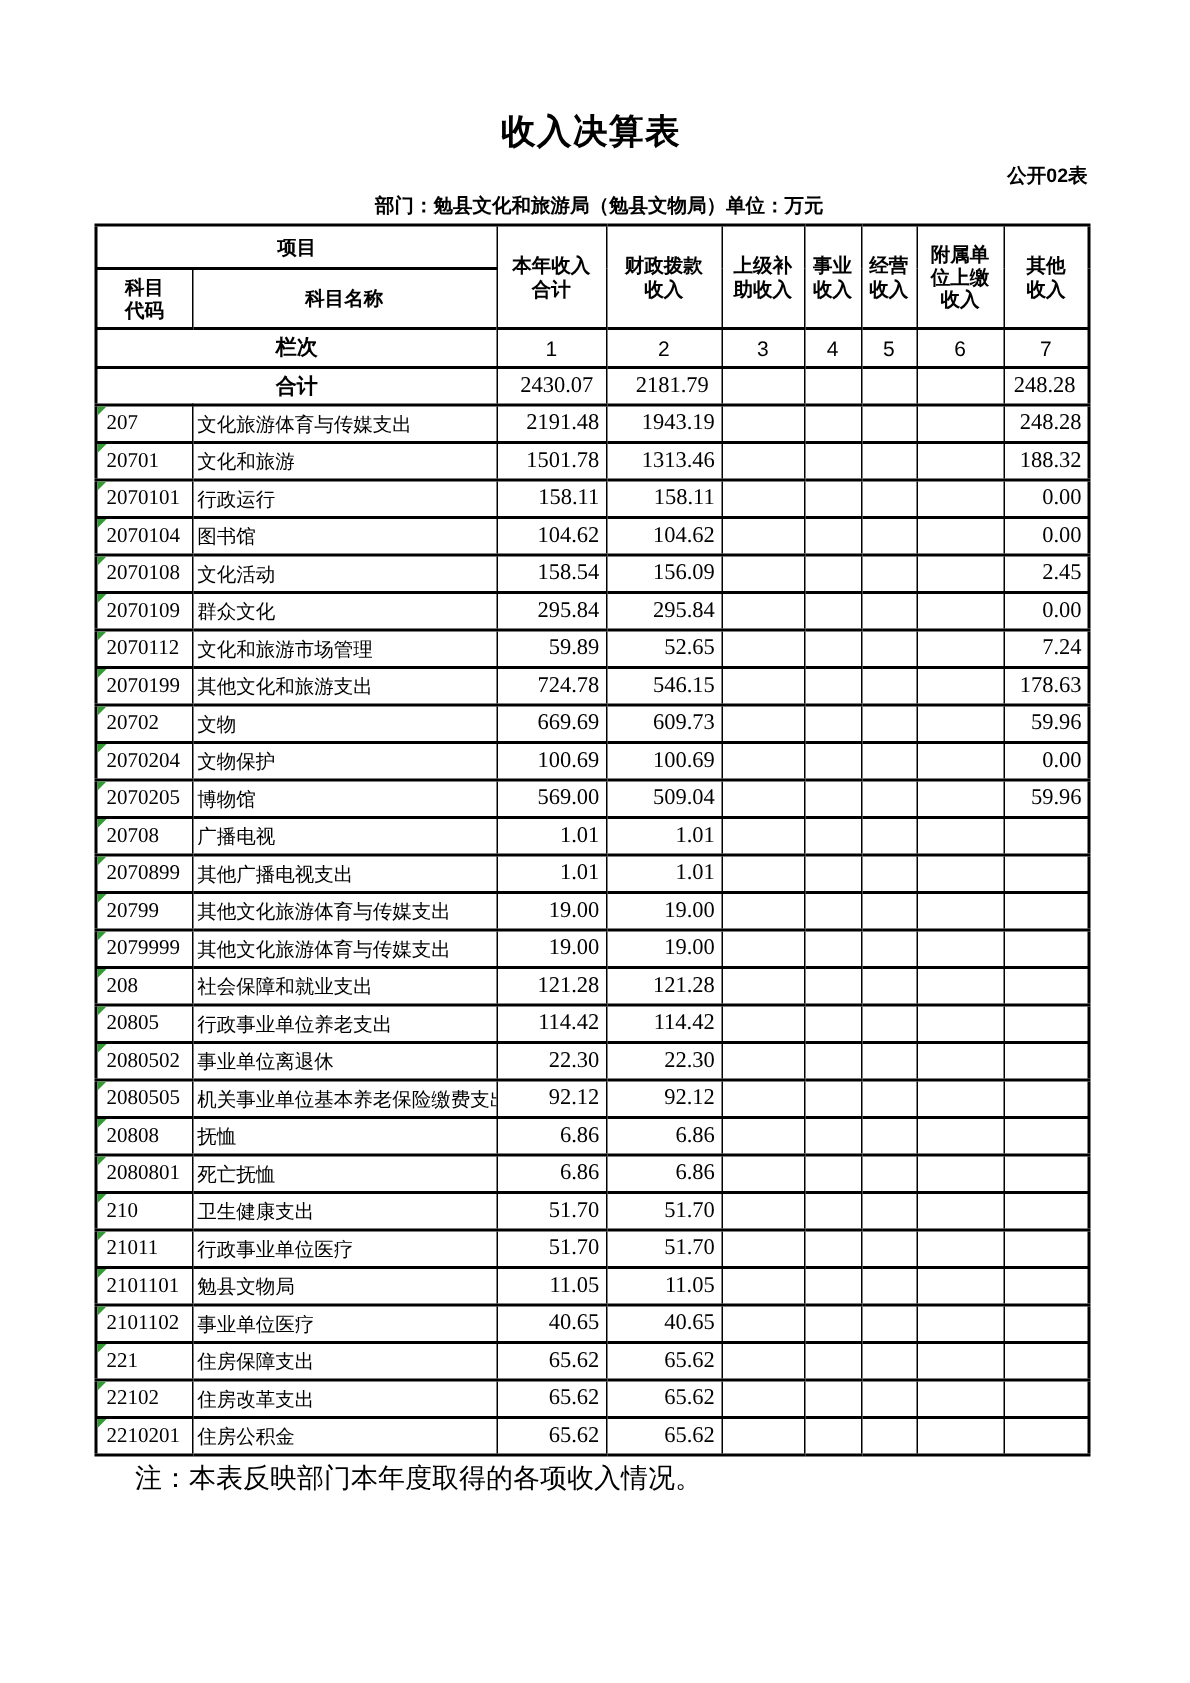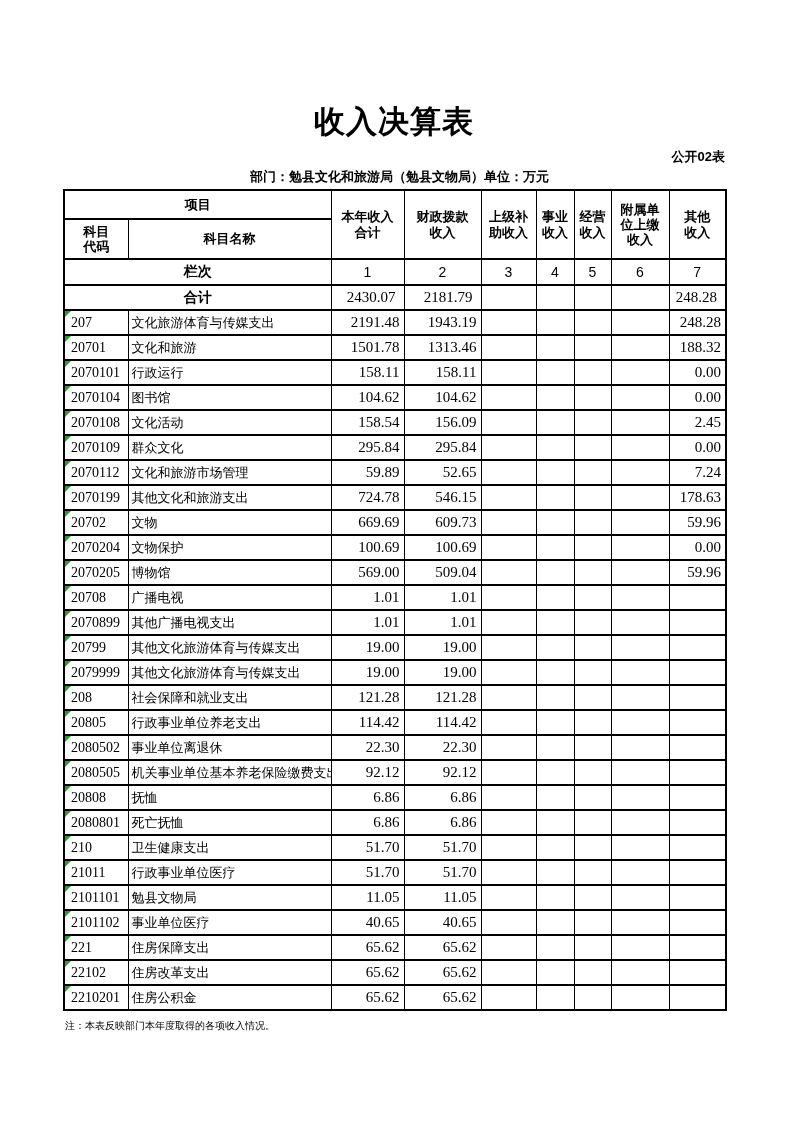--- a/index.html
+++ b/index.html
@@ -4,22 +4,22 @@
 <style>
   * { margin:0; padding:0; box-sizing:border-box; }
   html,body { background:#ffffff; }
   body {
     width:793px; height:1122px;
     font-family:"Liberation Sans", sans-serif;
     color:#000; overflow:hidden; position:relative;
   }
   .sheet { position:absolute; left:63px; top:0; width:662px; }
   .page-title {
-    margin-top:101px; text-align:center;
-    font-size:31px; font-weight:bold; letter-spacing:1px;
+    margin-top:72px; text-align:center;
+    font-size:23px; font-weight:bold; letter-spacing:1px;
     font-family:"Liberation Sans", sans-serif;
   }
   .meta-row { margin-top:6px; text-align:right; font-size:13px; font-weight:bold; line-height:16px; }
   .dept-row { margin-top:3px; display:flex; justify-content:center; font-size:13px; font-weight:bold; line-height:17px; }
   .dept-row .dept { padding-left:11px; }
   .budget-table {
     margin-top:4px; width:662px; table-layout:fixed;
     border-collapse:collapse; border:2px solid #000;
   }
   .budget-table th, .budget-table td {
@@ -54,21 +54,21 @@
     font-size:13px; text-align:left; padding-left:3px; white-space:nowrap;
   }
   .tri {
     position:absolute; top:0; left:0; width:0; height:0;
     border-top:6px solid var(--tri-color,#349a33);
     border-right:6px solid transparent;
   }
   .note-row {
     margin-top:6px; padding-left:2px;
     font-family:"Liberation Serif","DejaVu Serif",serif;
-    font-size:10px; line-height:17px;
+    font-size:18px; line-height:17px;margin-left:25px;
   }
 </style>
 </head>
 <body>
 
 <div class="sheet">
 
   <div class="page-title">收入决算表</div>
 
   <div class="meta-row">公开02表</div>

